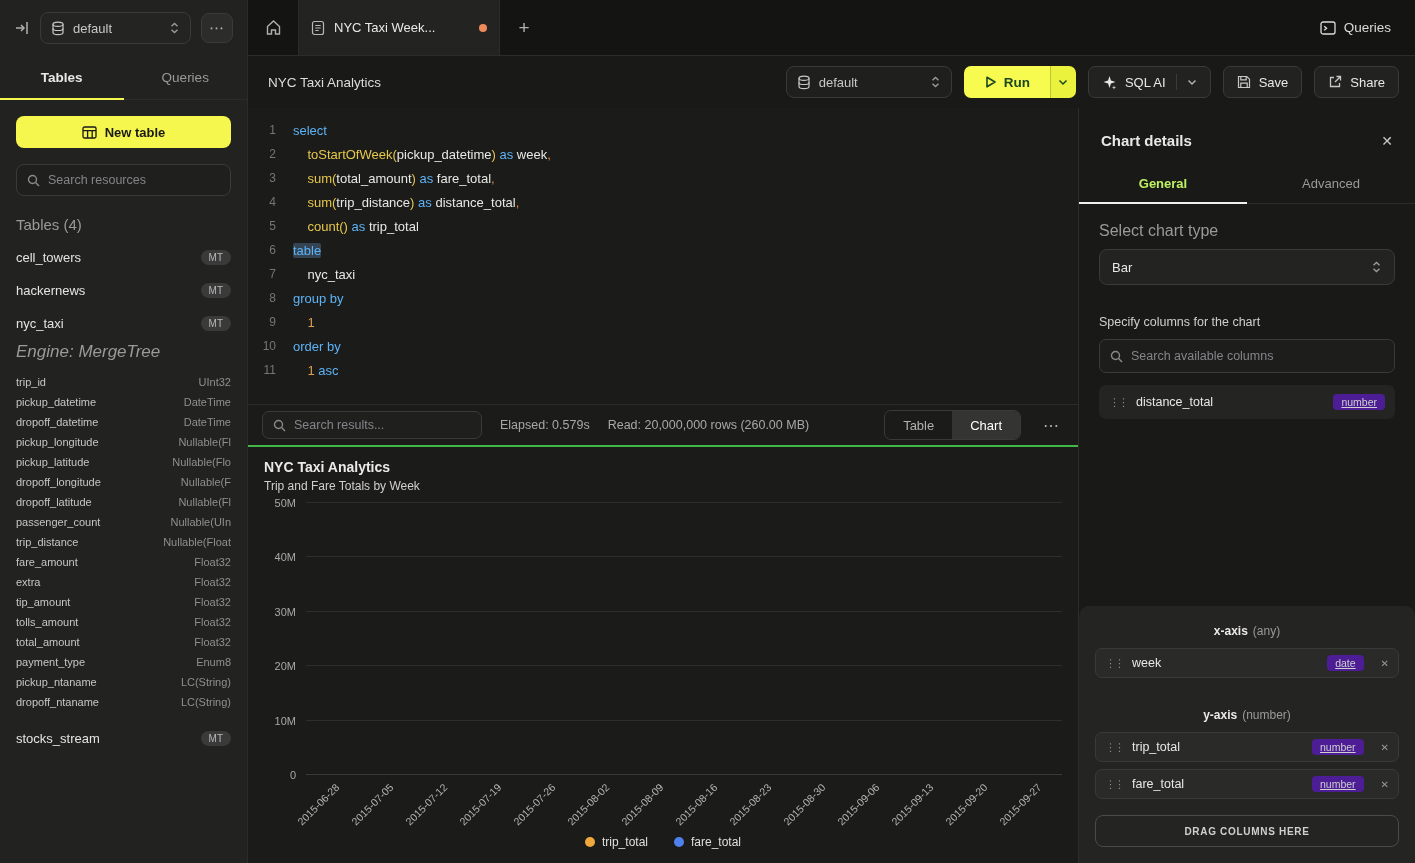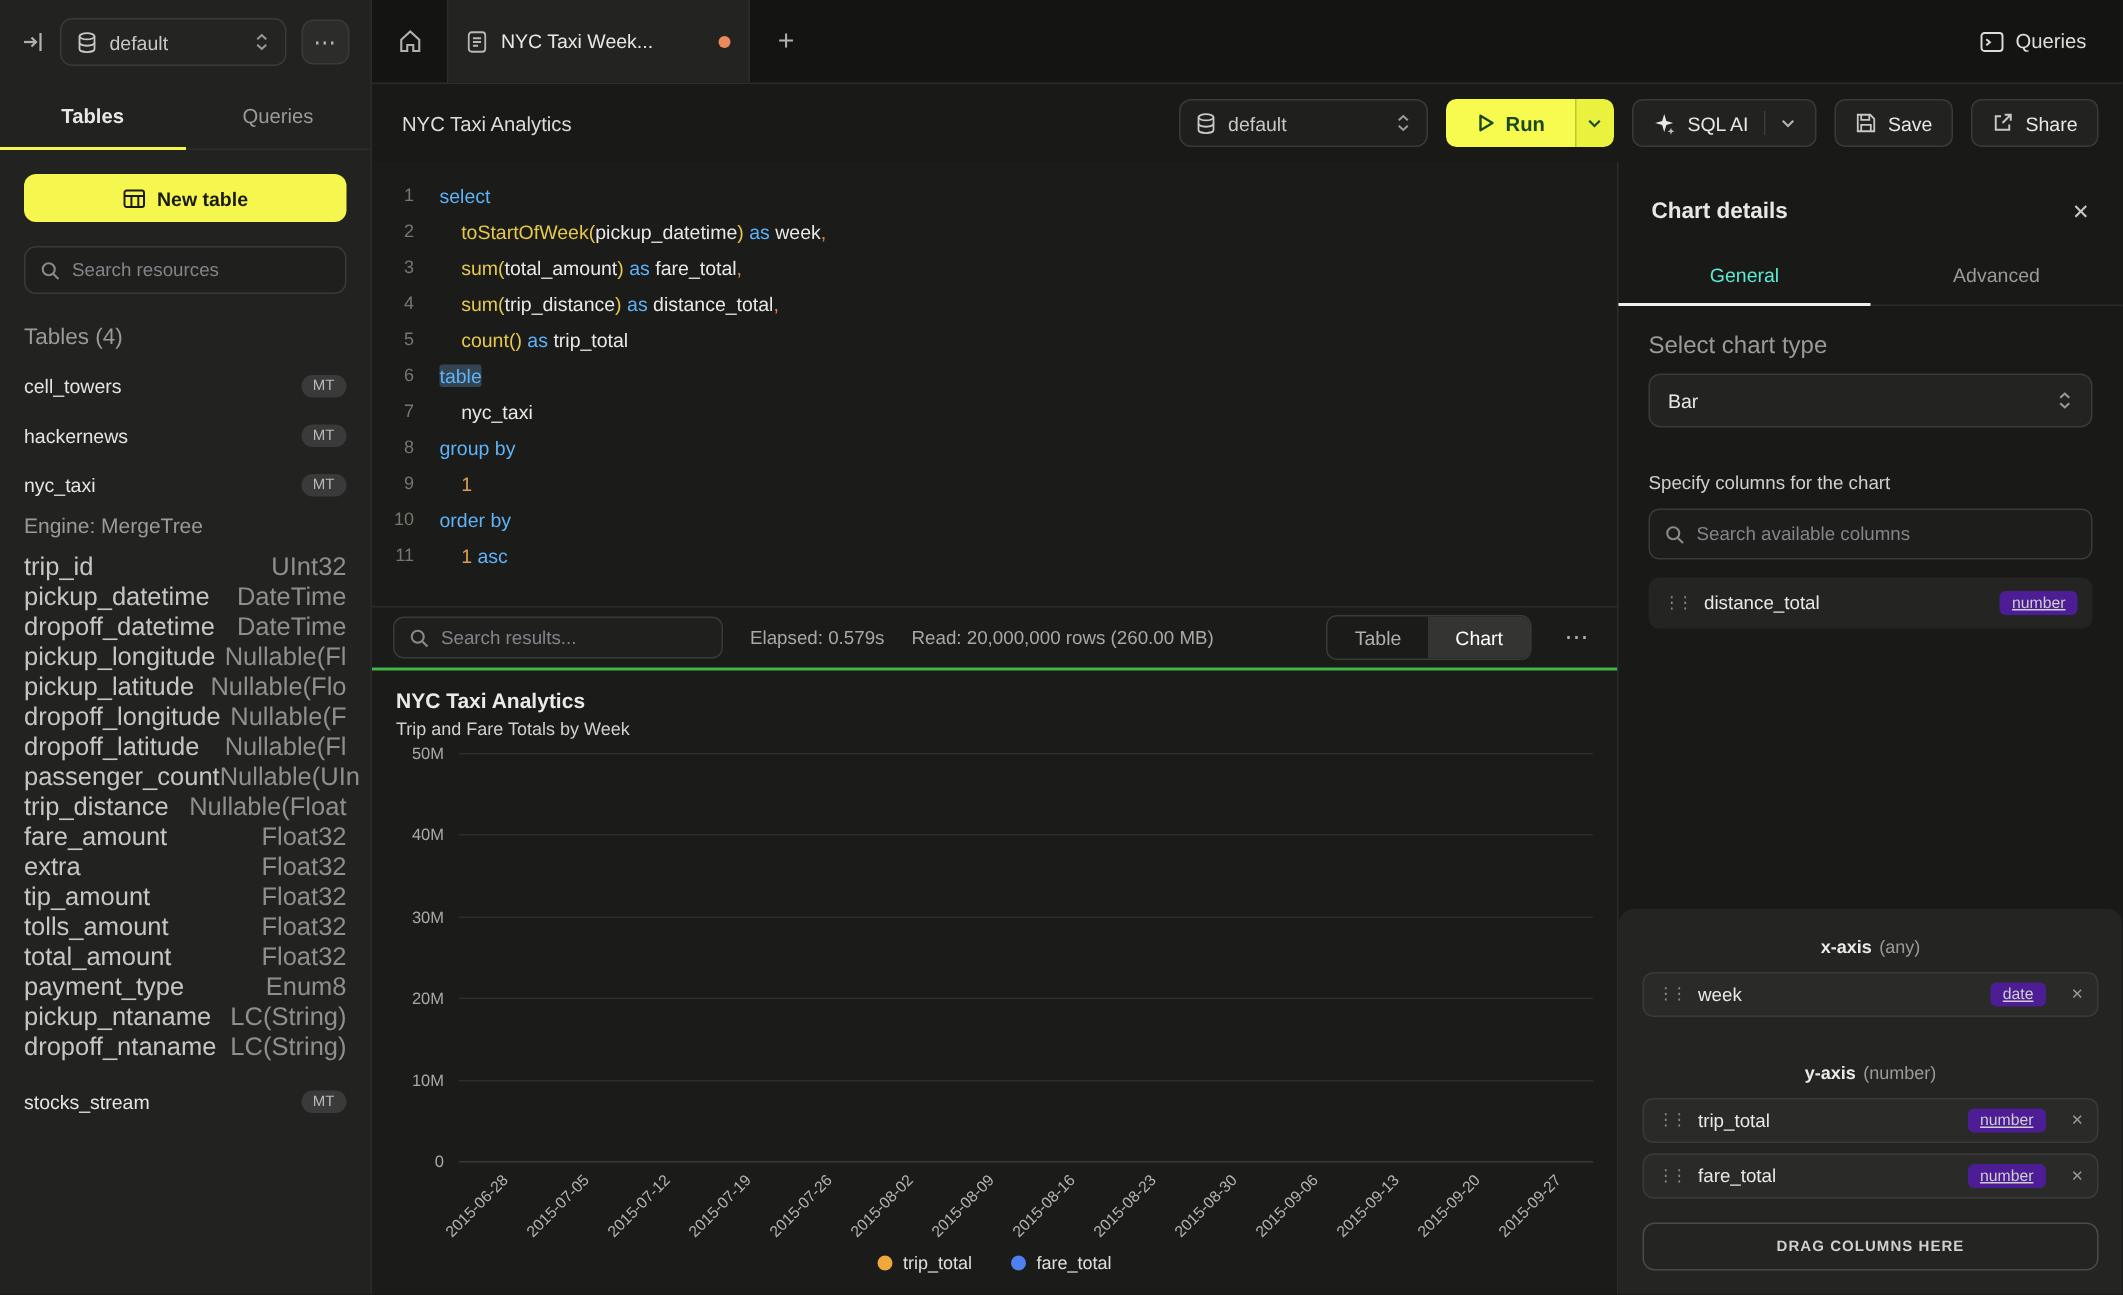--- a/index.html
+++ b/index.html
@@ -27,23 +27,23 @@
   .sb-tab.active{color:var(--txt);font-weight:700;}
   .sb-tab.active::after{content:"";position:absolute;left:0;right:0;bottom:-1px;height:2px;background:var(--accent);}
   .new-table{margin:16px;height:32px;background:var(--accent);border-radius:8px;display:flex;align-items:center;justify-content:center;gap:8px;color:#1a1a18;font-weight:700;font-size:13px;cursor:pointer;border:none;}
   .sb-search{margin:0 16px 14px;height:32px;border:1px solid var(--border-lt);border-radius:8px;display:flex;align-items:center;gap:8px;padding:0 10px;background:#1f1f1d;}
   .sb-search input{flex:1;font-size:12.5px;}
   .sb-label{padding:6px 16px 8px;color:var(--txt-dim);font-size:15px;}
   .tables-list{flex:1;overflow:hidden;padding-bottom:8px;}
   .table-row{display:flex;align-items:center;height:33px;padding:0 16px;cursor:pointer;}
   .table-name{flex:1;color:#e4e4e2;font-size:13px;}
   .mt-badge{background:#3a3a3a;color:#b8b8b6;font-size:10px;padding:2px 8px;border-radius:9px;}
-  .engine-line{padding:2px 16px 8px;color:var(--txt-dim);font-size:14px;}
+  .engine-line{padding:2px 16px 8px;color:var(--txt-dim);font-size:17px;font-style:italic;}
   .col-list{padding:2px 16px 10px;}
-  .col-row{display:flex;justify-content:space-between;height:20px;align-items:center;font-family:"DejaVu Sans Mono",monospace;font-size:17px;}
+  .col-row{display:flex;justify-content:space-between;height:20px;align-items:center;font-family:"DejaVu Sans Mono",monospace;font-size:11px;}
   .col-name{color:#c6c6c4;}
   .col-type{color:#8f8f8d;}
 
   
   .main{flex:1;display:flex;flex-direction:column;height:100%;}
   .tabbar{height:56px;min-height:56px;background:var(--bg-dark);display:flex;align-items:stretch;border-bottom:1px solid var(--border);}
   .home-tab{width:50px;display:flex;align-items:center;justify-content:center;color:#b0b0ae;cursor:pointer;}
   .query-tab{width:202px;background:#232321;border-left:1px solid var(--border);border-right:1px solid var(--border);display:flex;align-items:center;gap:9px;padding:0 12px;cursor:pointer;}
   .query-tab .tab-label{flex:1;color:var(--txt);font-size:13px;white-space:nowrap;overflow:hidden;text-overflow:ellipsis;}
   .tab-dot{width:8px;height:8px;border-radius:50%;background:#ec8a5c;}
@@ -103,21 +103,21 @@
   .legend-dot{width:10px;height:10px;border-radius:50%;}
   .legend-label{font-size:12px;color:#e0dedA;}
 
   
   .details{width:337px;min-width:337px;background:var(--bg);border-left:1px solid var(--border);display:flex;flex-direction:column;}
   .details-header{display:flex;align-items:center;justify-content:space-between;padding:24px 22px 14px;}
   .details-header .dtitle{font-size:15px;font-weight:700;}
   .close-x{color:#c8c8c6;font-size:14px;cursor:pointer;}
   .details-tabs{display:flex;border-bottom:1px solid var(--border);}
   .dtab{flex:1;height:40px;display:flex;align-items:center;justify-content:center;color:var(--txt-dim);font-size:13px;cursor:pointer;position:relative;}
-  .dtab.active{color:#5eead4;font-weight:400;}
+  .dtab.active{color:#bef264;font-weight:700;}
   .dtab.active::after{content:"";position:absolute;left:0;right:0;bottom:-1px;height:2px;background:#f0f0ee;}
   .details-body{padding:18px 20px 0;}
   .field-label{color:var(--txt-dim);font-size:16px;margin-bottom:9px;}
   .chart-type-select{height:36px;border:1px solid var(--border-lt);border-radius:8px;background:#232321;display:flex;align-items:center;padding:0 12px;cursor:pointer;}
   .chart-type-select .lbl{flex:1;font-size:13px;color:var(--txt);}
   .columns-label{color:#cfcfcd;font-size:12.5px;margin:30px 0 10px;}
   .col-search{height:34px;border:1px solid var(--border-lt);border-radius:7px;display:flex;align-items:center;gap:8px;padding:0 10px;background:#1d1d1b;}
   .col-search input{flex:1;font-size:12.5px;}
   .avail-row{margin-top:12px;height:34px;background:#242422;border-radius:7px;display:flex;align-items:center;gap:9px;padding:0 10px;cursor:grab;}
   .drag-dots{color:#8a8a88;font-size:11px;letter-spacing:-2px;line-height:1;}

